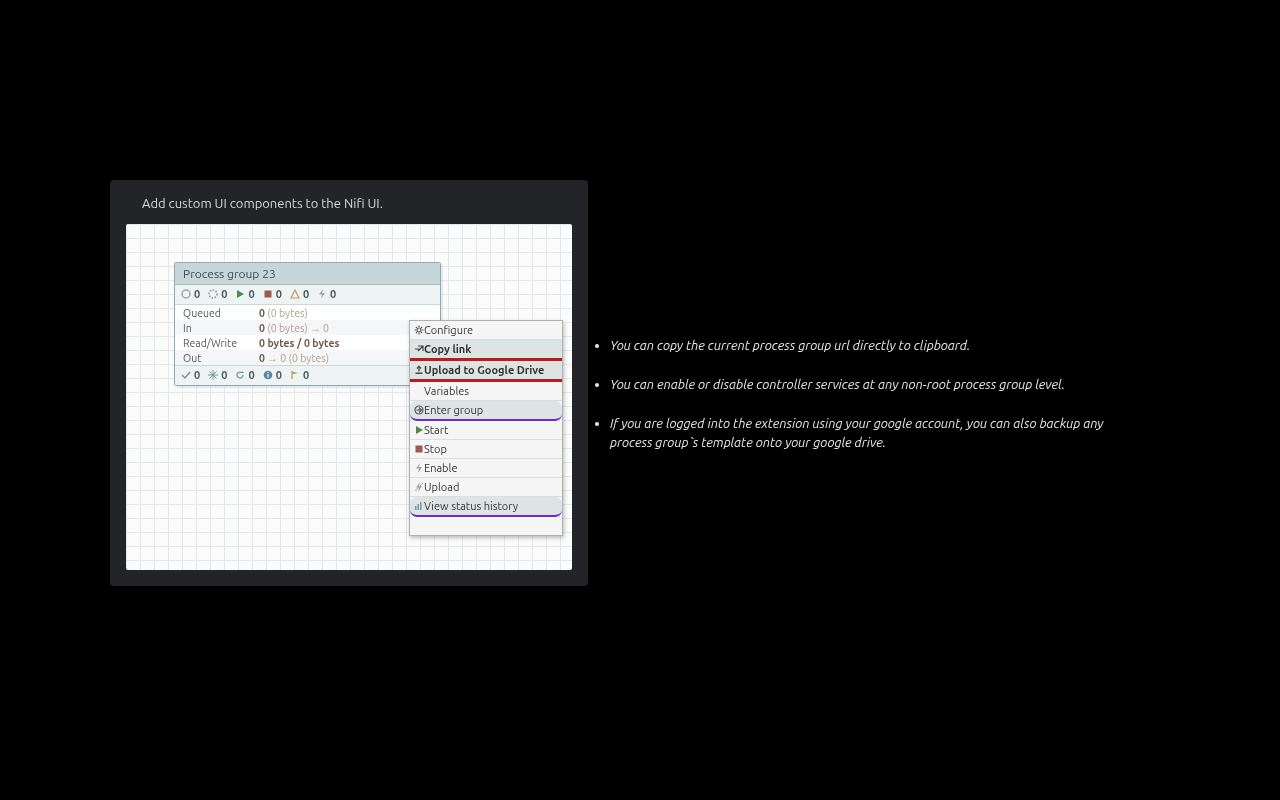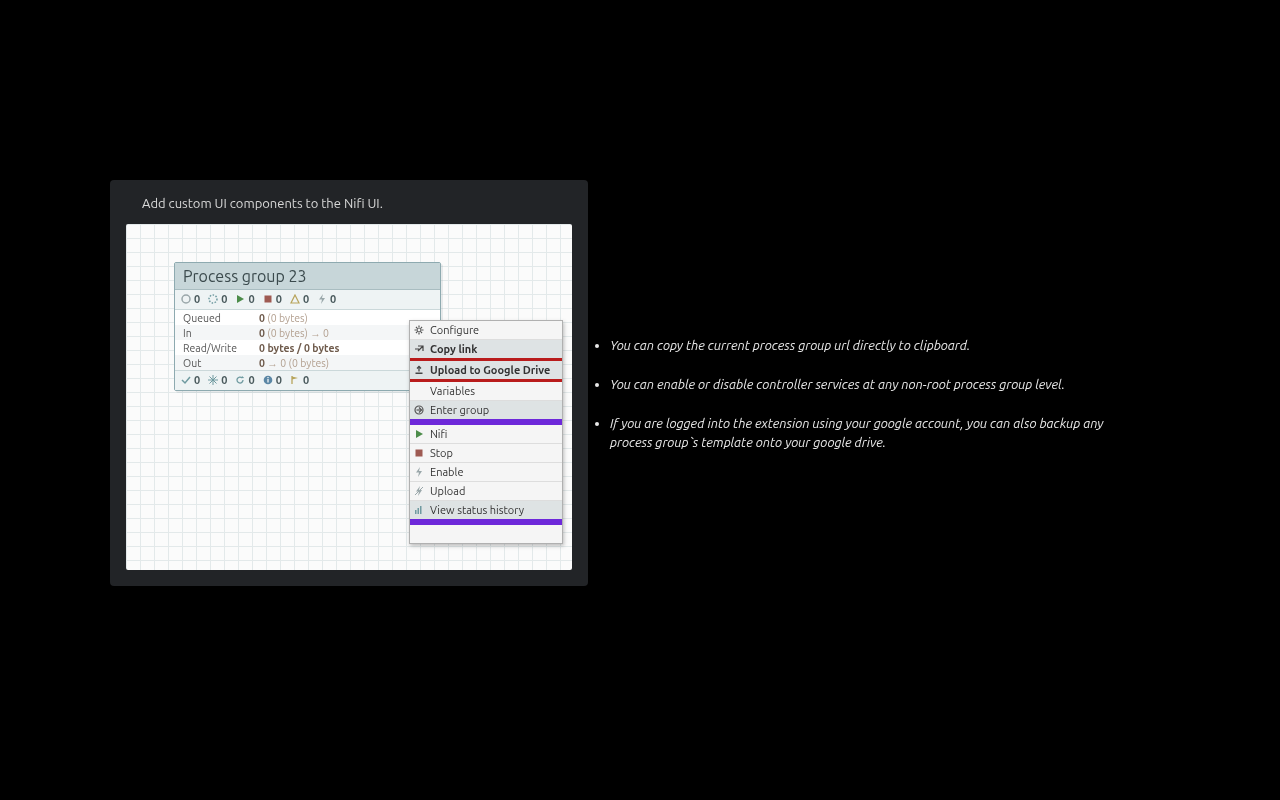--- a/index.html
+++ b/index.html
@@ -66,21 +66,21 @@
     border: 1px solid #8eaab0;
     border-radius: 2px;
     box-shadow: 2px 2px 0 rgba(120,140,145,.15);
     background: #ffffff;
     font-size: 11px;
     color: #4a4a4a;
   }
   .pg-title {
     background: #c7d6d9;
     padding: 4px 8px;
-    font-size: 16px;
+    font-size: 12px;
     color: #3b4a4d;
     border-bottom: 1px solid #a9bdc1;
   }
   .pg-status {
     display: flex;
     align-items: center;
     gap: 2px;
     padding: 3px 6px 4px 6px;
     background: #eef3f4;
     border-bottom: 1px solid #cbd8da;
@@ -124,29 +124,28 @@
     width: 152px;
     background: #f5f5f5;
     border: 1px solid #b0b0b0;
     box-shadow: 1px 2px 4px rgba(0,0,0,.25);
     font-size: 11px;
     color: #333;
   }
   .menu .mi {
     display: flex;
     align-items: center;
-    gap: 6px;
     padding: 2px 6px 2px 4px;
     border-bottom: 1px solid #dddddd;
     min-height: 14px;
     position: relative;
   }
   .menu .mi:last-child { border-bottom: none; }
   .menu .mi.bold { font-weight: 700; background: #dee3e4; border-bottom: 3px solid #b91c1c;}
-  .menu .mi.hl { background: #dee3e4; border-bottom: 6px solid #6d28d9;}
+  .menu .mi.hl { background: #dee3e4; border-bottom: 2px solid #6d28d9; border-radius: 7px;}
   .menu .mi .ico { width: 10px; height: 10px; display: inline-flex; align-items: center; justify-content: center; flex: 0 0 10px;}
   .menu .mi .ico svg { width: 10px; height: 10px; display: block; }
   .menu .mi.indent .ico { visibility: hidden; }
 
   
   .bullets {
     position: absolute;
     left: 592px;
     top: 336px;
     width: 540px;
@@ -332,21 +331,21 @@
               </svg>
             </span>
             <span>Enter group</span>
           </div>
           <div class="mi">
             <span class="ico">
               <svg viewBox="0 0 10 10">
                 <polygon points="2,1 9,5 2,9" fill="#4c8c4a"></polygon>
               </svg>
             </span>
-            <span>Nifi</span>
+            <span>Start</span>
           </div>
           <div class="mi">
             <span class="ico">
               <svg viewBox="0 0 10 10">
                 <rect x="1.5" y="1.5" width="7" height="7" fill="#9e5a52"></rect>
               </svg>
             </span>
             <span>Stop</span>
           </div>
           <div class="mi">

